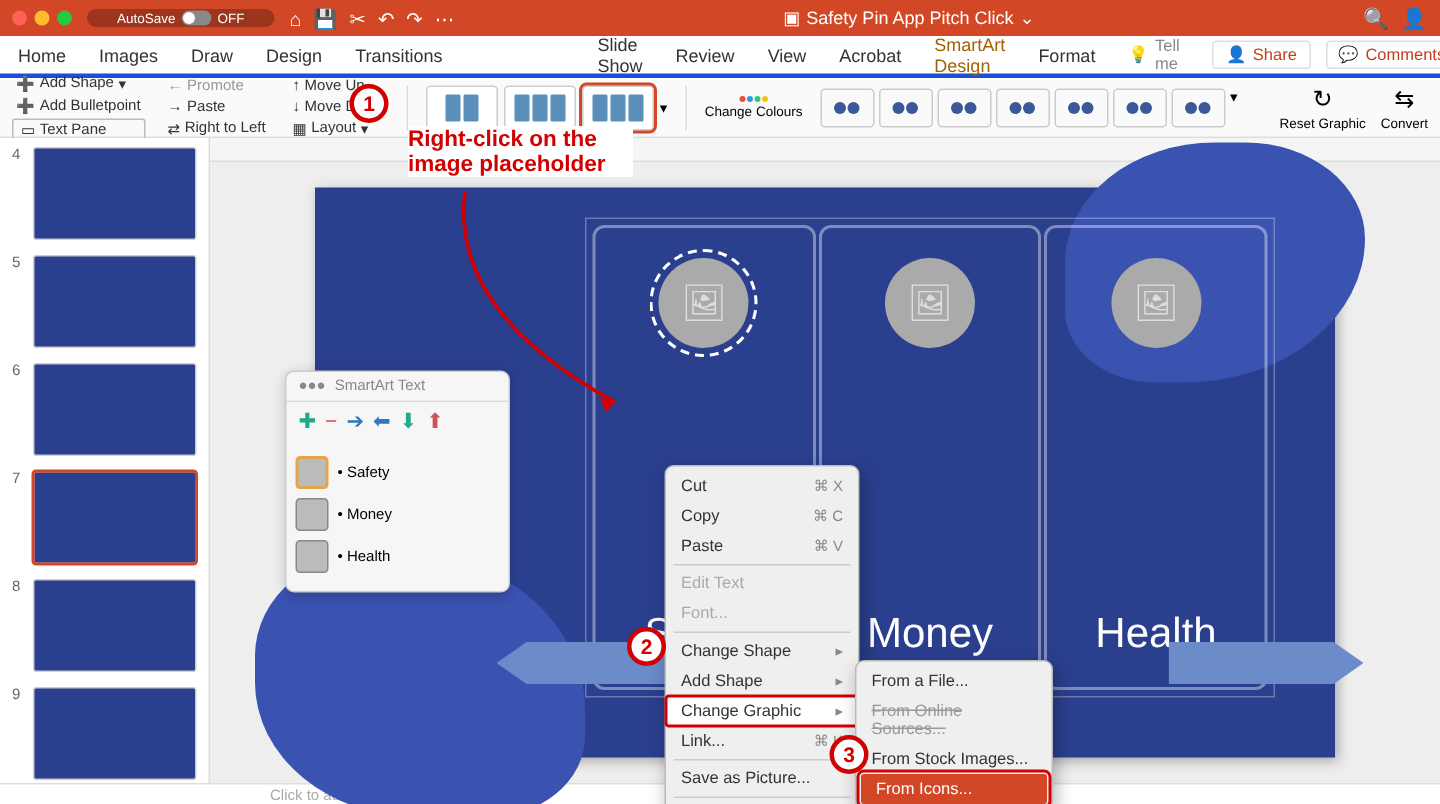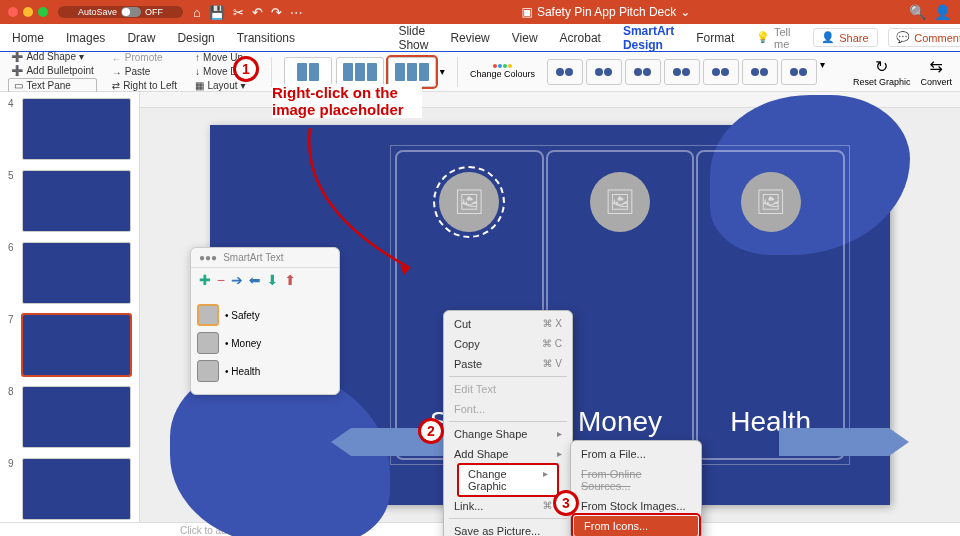--- a/index.html
+++ b/index.html
@@ -12,23 +12,23 @@
   .tl-red { background: #ff5f56; } .tl-yel { background: #ffbd2e; } .tl-grn { background: #27c93f; }
   .autosave { background: rgba(0,0,0,.25); border-radius: 10px; padding: 1px 20px; display: flex; gap: 4px; font-size: 9px; align-items: center; }
   .autosave-toggle { width: 20px; height: 10px; background: #888; border-radius: 5px; position: relative; }
   .autosave-toggle::after { content:""; width:8px; height:8px; background:#fff; border-radius:50%; position:absolute; left:1px; top:1px; }
   .qa-icons { display: flex; gap: 8px; margin-left: 10px; }
   .qa-icons span { font-size: 13px; line-height: 1; }
   .title-center { flex: 1; text-align: center; font-size: 12px; display:flex; justify-content:center; gap:4px; align-items:center; }
   .title-right { font-size: 14px; display:flex; gap:8px; }
 
   
-  .tabs { height: 28px; background: #fff; display: flex; align-items: center; padding: 0 12px; gap: 22px; border-bottom: 1px solid #1d4ed8; }
+  .tabs { height: 28px; background: #fff; display: flex; align-items: center; padding: 0 12px; gap: 22px; border-bottom: 3px solid #1d4ed8; }
   .tabs .tab { font-size: 12px; color: #333; cursor: pointer; }
-  .tabs .tab.active { color: #1d4ed8; font-weight: 700; }
+  .tabs .tab.active { color: #a16207; font-weight: 400; }
   .tabs .tellme { color: #888; display:flex; gap:4px; align-items:center; }
   .tabs-right { margin-left: auto; display: flex; gap: 10px; }
   .share-btn, .comments-btn { border: 1px solid #ddd; border-radius: 3px; padding: 2px 8px; font-size: 11px; display:flex; gap:4px; align-items:center; }
   .share-btn { color: #c43e1c; }
   .comments-btn { color: #c43e1c; }
 
   
   .ribbon { height: 40px; background: #fafafa; border-bottom: 1px solid #ddd; display: flex; align-items: center; padding: 0 8px; gap: 12px; font-size: 10px; }
   .ribbon-col { display: flex; flex-direction: column; gap: 1px; }
   .ribbon-item { display: flex; align-items: center; gap: 3px; padding: 1px 3px; color: #333; cursor:pointer; }
@@ -80,21 +80,21 @@
   .sa-tp-row { display:flex; align-items:center; gap:6px; margin:6px 0; }
   .sa-tp-thumb { width:22px; height:22px; background:#bbb; border-radius:3px; border:1px solid #888; }
   .sa-tp-thumb.sel { border:2px solid #e6a54c; }
 
   
   .ctx { position:absolute; left:443px; top:218px; width:130px; background:#efefef; border:1px solid #bbb; border-radius:6px; box-shadow:2px 4px 12px rgba(0,0,0,.3); font-size:11px; z-index:10; padding:3px 0; }
   .ctx-item { padding:4px 10px; display:flex; justify-content:space-between; color:#333; cursor:pointer; }
   .ctx-item.dis { color:#aaa; }
   .ctx-item .shortcut { color:#888; font-size:10px; }
   .ctx-sep { height:1px; background:#ccc; margin:2px 5px; }
-  .ctx-item.highlight { outline:2px solid #d20000; outline-offset:-1px; background:#fff; border-radius:2px; margin:0 14px; }
+  .ctx-item.highlight { outline:2px solid #d20000; outline-offset:-1px; background:#fff; border-radius:2px; margin:0 0; }
   .ctx-sub { position:absolute; left:570px; top:348px; width:132px; background:#efefef; border:1px solid #bbb; border-radius:6px; box-shadow:2px 4px 12px rgba(0,0,0,.3); font-size:11px; z-index:10; padding:3px 0; }
   .ctx-sub .ctx-item.hot { background:#d24726; color:#fff; margin:0 3px; border-radius:2px; outline:2px solid #d20000; outline-offset:1px; }
   .ctx-sub .ctx-item.struck { text-decoration:line-through; color:#999; }
 
   
   .callout { position:absolute; z-index:50; }
   .callout-badge { width:26px; height:26px; border:3px solid #d20000; border-radius:50%; background:#fff; color:#d20000; font-weight:bold; display:flex; align-items:center; justify-content:center; font-size:14px; }
   .callout-text { color:#d20000; font-weight:bold; font-size:15px; background:#fff; }
 
   
@@ -117,21 +117,21 @@
   <div class="qa-icons">
     <span>⌂</span>
     <span>💾</span>
     <span>✂</span>
     <span>↶</span>
     <span>↷</span>
     <span>⋯</span>
   </div>
   <div class="title-center">
     <span>▣</span>
-    <span>Safety Pin App Pitch Deck</span>
+    <span>Safety Pin App Pitch Click</span>
     <span>⌄</span>
   </div>
   <div class="title-right">
     <span>🔍</span>
     <span>👤</span>
   </div>
 </div>
 
 <div class="tabs">
   <span class="tab">Home</span>

